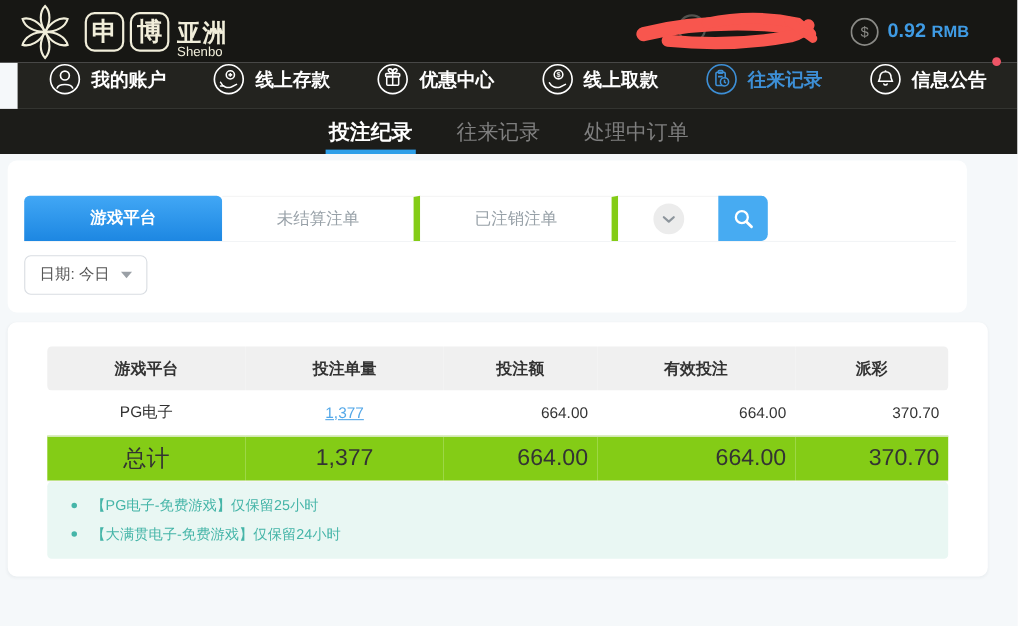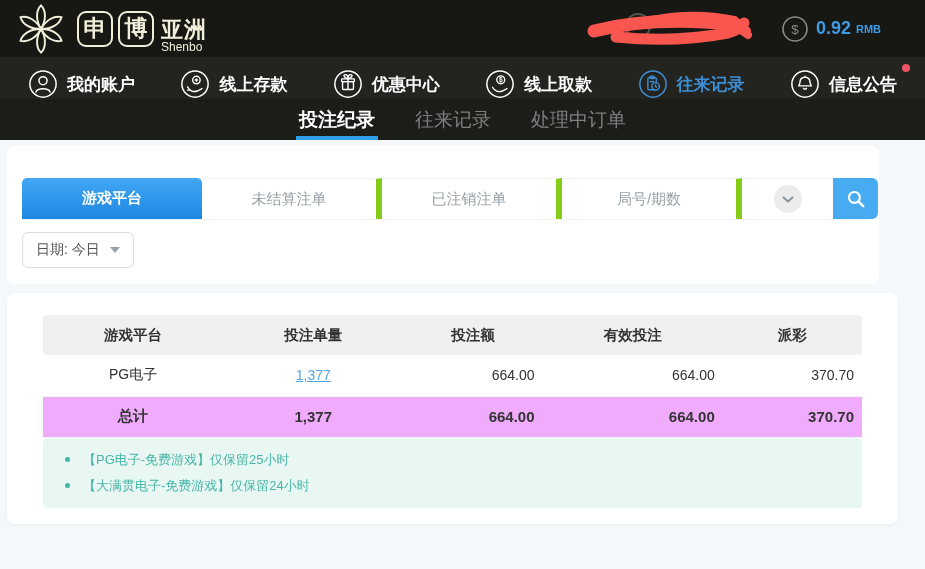--- a/index.html
+++ b/index.html
@@ -14,24 +14,24 @@
   .logo-box { width:36px; height:36px; border:2px solid #f1eeda; border-radius:9px; color:#f1eeda;
               font-size:23px; font-weight:700; display:flex; align-items:center; justify-content:center; margin-left:5px; }
   .logo-right { margin-left:7px; color:#f1eeda; display:flex; flex-direction:column; }
   .logo-region { font-size:22px; font-weight:700; line-height:1.05; letter-spacing:1px;margin-top:16px; }
   .logo-latin { font-size:12px; line-height:1.1; }
 
   .topbar-right { margin-left:auto; display:flex; align-items:center; gap:18px; padding-right:44px; }
   .scribble-wrap { position:relative; width:178px; height:40px; }
   .balance { display:flex; align-items:center; gap:8px; cursor:pointer; }
   .balance-amount { color:#3f9be4; font-size:18px; font-weight:600; }
-  .balance-currency { color:#3f9be4; font-size:11px; font-weight:600; margin-top:1px; margin-left:-3px; }
-
-  
-  .mainnav { height:42px; background:#23231f; display:flex; align-items:flex-end; justify-content:space-between; padding:0 28px; }
+  .balance-currency { color:#3f9be4; font-size:15px; font-weight:600; margin-top:1px; margin-left:-3px; }
+
+  
+  .mainnav { height:42px; background:#23231f; display:flex; align-items:flex-start; justify-content:space-between; padding:0 28px;margin-left:16px; }
   .nav-item { display:flex; align-items:center; gap:9px; color:#ffffff; font-size:17px; font-weight:700; cursor:pointer; position:relative; }
   .nav-item.active { color:#3d8fd6; }
   .nav-dot { position:absolute; top:-5px; right:-13px; width:8px; height:8px; border-radius:50%; background:#ee5566; }
 
   
   .subnav { height:41px; background:#1c1c19; display:flex; justify-content:center; align-items:stretch; gap:40px; }
   .subtab { display:flex; align-items:center; color:#7f7f7f; font-size:19px; cursor:pointer; position:relative; }
   .subtab.active { color:#ffffff; font-weight:600; }
   .subtab.active::after { content:""; position:absolute; left:-3px; right:-3px; bottom:0; height:4px; background:#2e9fe8; }
 
@@ -56,21 +56,21 @@
 
   
   .table-card { margin:9px 0 0 7px; width:891px; background:#fff; border-radius:8px;
                 padding:22px 36px 16px; box-shadow:0 1px 3px rgba(20,40,60,.05); }
   table { width:100%; border-collapse:collapse; }
   thead th { background:#f0f0f0; height:40px; font-size:14.5px; font-weight:600; color:#333; text-align:center; }
   thead th:first-child { border-radius:4px 0 0 4px; }
   thead th:last-child  { border-radius:0 4px 4px 0; }
   tbody td { height:41px; font-size:14px; color:#333; text-align:center; border-bottom:1px solid #f2f3f5; background:#fff; }
   td.num { text-align:right; padding-right:8px; }
-  tr.total td { background:#f0abfc; font-weight:700; font-size:15px; }
+  tr.total td { background:#84cc16; font-weight:400; font-size:21px; }
   .count-link { color:#54a8e8; text-decoration:underline; cursor:pointer; }
 
   .notes { background:#e9f7f3; border-radius:4px; padding:9px 0; }
   .note-line { display:flex; align-items:center; gap:13px; color:#45b5a8; font-size:13px; padding:4px 16px; }
   .bullet { width:5px; height:5px; border-radius:50%; background:#45b5a8; flex:none; margin-left:6px; }
 </style>
 </head>
 <body>
 
 <div class="page">
@@ -206,23 +206,20 @@
     <section class="filter-panel">
       <div class="tab-row">
         <div class="ftab active">
           <span>游戏平台</span>
         </div>
         <div class="ftab">
           <span>未结算注单</span>
         </div>
         <div class="ftab">
           <span>已注销注单</span>
-        </div>
-        <div class="ftab">
-          <span>局号/期数</span>
         </div>
         <div class="dropdown-cell">
           <span class="chev-circle">
             <svg width="28" height="28" viewBox="0 0 28 28" fill="none">
               <path d="M9.5 12.5 L14 16.5 L18.5 12.5" stroke="#8d959c" stroke-width="2" stroke-linecap="round" stroke-linejoin="round"></path>
             </svg>
           </span>
         </div>
         <button class="search-btn">
           <svg width="24" height="24" viewBox="0 0 30 30" fill="none">

